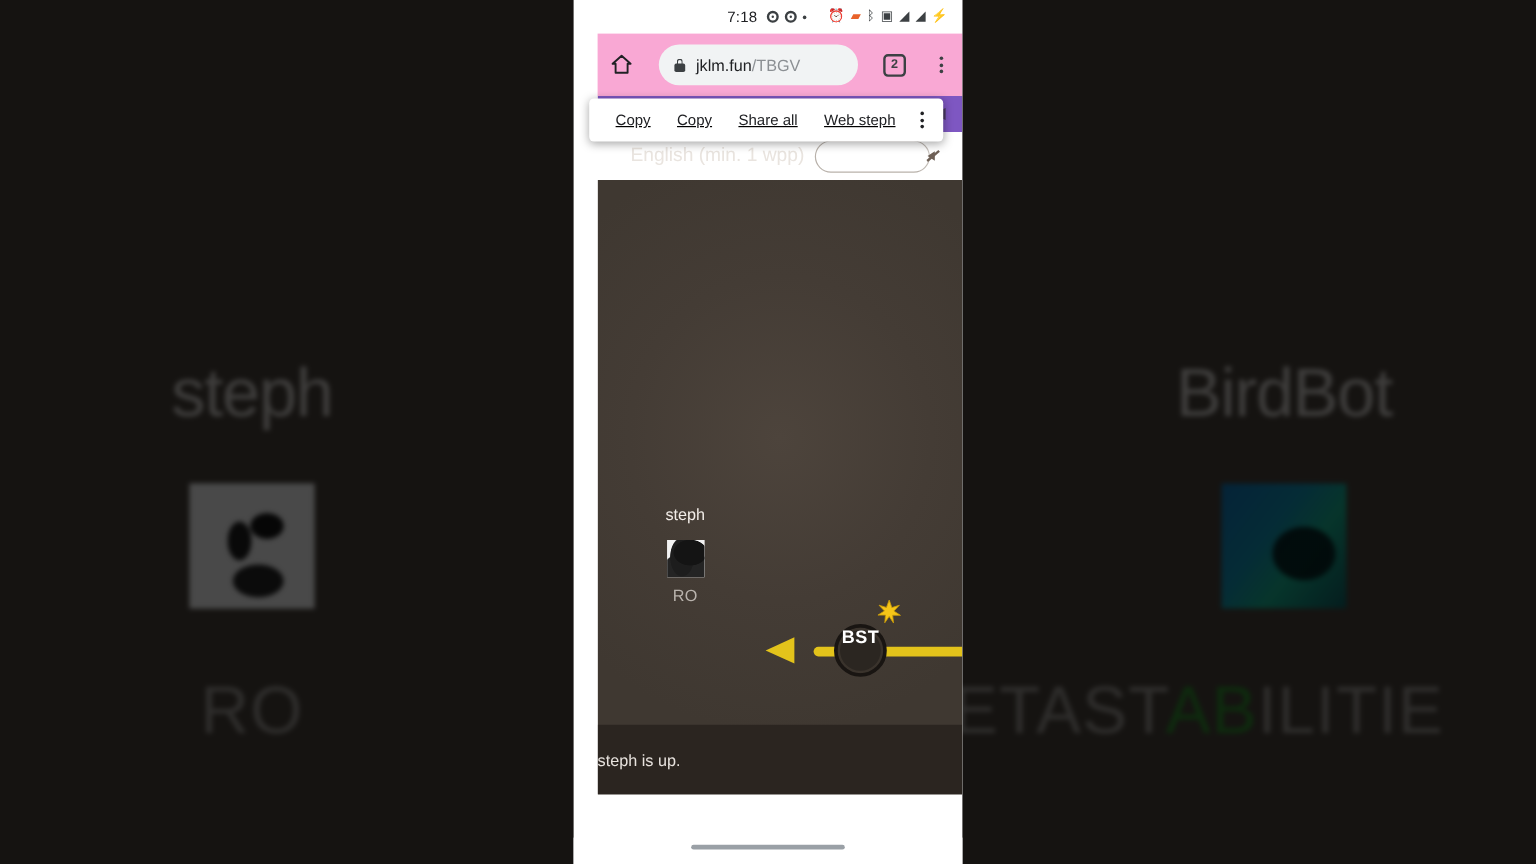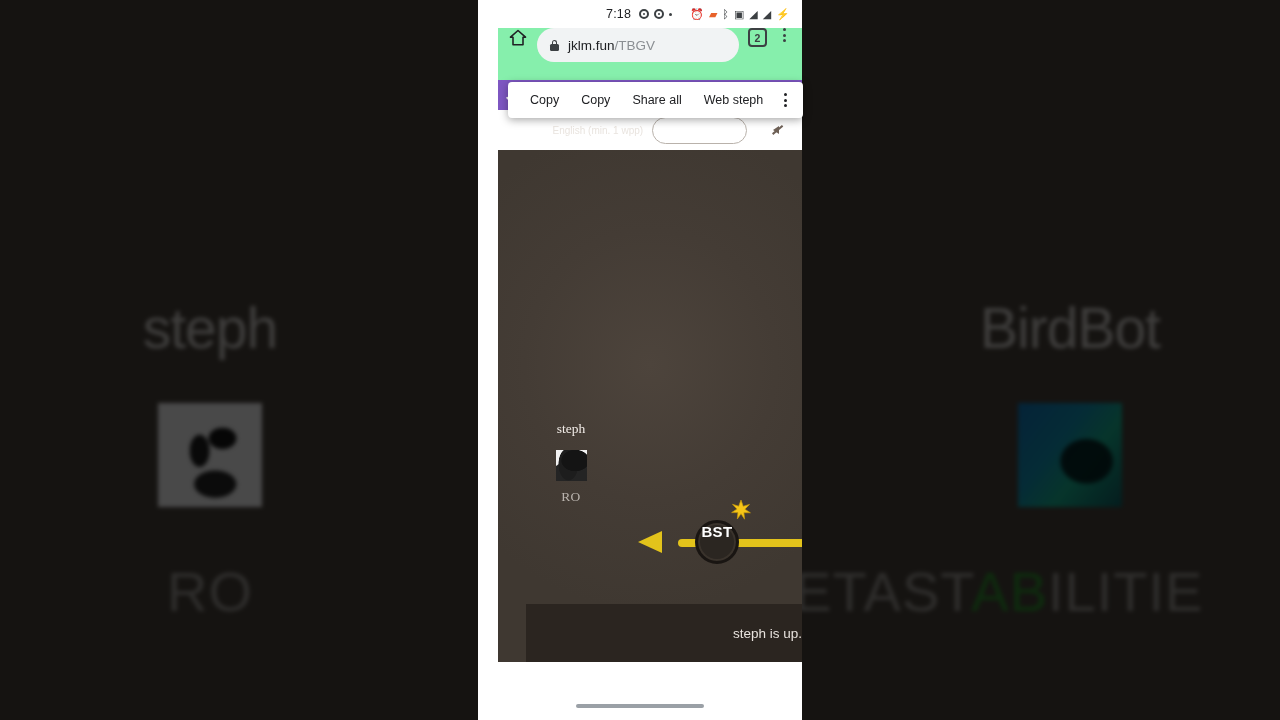--- a/index.html
+++ b/index.html
@@ -57,21 +57,21 @@
   .sb-time { font-size:12.5px; color:#202124; margin-right:3px; letter-spacing:.2px;}
   .sb-ico { font-size:11px; color:#3c4043; line-height:1; display:inline-block; }
   .sb-dot { width:3px;height:3px;border-radius:50%;background:#3c4043; display:inline-block;}
   .sb-circ { width:10px;height:10px;border-radius:50%;border:2px solid #3c4043;
      position:relative; display:inline-block;}
   .sb-circ::after{content:"";position:absolute;inset:2px;border-radius:50%;background:#3c4043;}
   .sb-cast { color:#e8622a; }
   .sb-gap { width:8px; display:inline-block;}
 
   
-  .omnibox { height:52px; background:#86efac; display:flex; align-items:flex-start; padding:0 10px; gap:9px;}
+  .omnibox { height:52px; background:#f9a8d4; display:flex; align-items:center; padding:0 10px; gap:21px;}
   .home-ico { width:20px;height:20px;flex:0 0 auto; }
   .urlpill { flex:1; height:34px; background:#f1f3f4; border-radius:17px;
      display:flex; align-items:center; padding:0 13px; gap:9px; overflow:hidden;}
   .lock { width:9px;height:11px;position:relative;flex:0 0 auto;}
   .lock .body{position:absolute;bottom:0;left:0;width:9px;height:7px;background:#3c4043;border-radius:1.5px;}
   .lock .shack{position:absolute;top:0;left:2px;width:5px;height:6px;
      border:1.5px solid #3c4043;border-bottom:none;border-radius:3px 3px 0 0;}
   .urltext { font-size:13.5px; color:#202124; white-space:nowrap; }
   .urltext .path { color:#8b8f93; }
   .tabcount { width:19px;height:19px;border:2px solid #3c4043;border-radius:4px;
@@ -87,41 +87,41 @@
      justify-content:space-between; padding:0 8px; }
   .jklm-logo { font-size:14px; color:#fff; font-weight:700; letter-spacing:.5px;}
   .megaphone { width:20px;height:14px; position:relative;}
   .megaphone .horn{position:absolute;left:2px;top:2px;width:0;height:0;
      border-top:5px solid transparent;border-bottom:5px solid transparent;
      border-right:12px solid #4a3a63;}
   .megaphone .bulb{position:absolute;left:0;top:3px;width:8px;height:8px;border-radius:50%;background:#ef5a6b;}
 
   .subbar { height:40px; display:flex; align-items:center; justify-content:center;
      gap:9px; position:relative; }
-  .sub-lang { font-size:10px; color:#e9e4df; }
+  .sub-lang { font-size:16px; color:#e9e4df; }
   .showrules { border:1.3px solid #b9b2ab; border-radius:14px; padding:5px 12px;
      font-size:13px; font-weight:700; color:#fff; background:transparent; }
   .mutebtn { position:absolute; right:8px; top:3px; width:34px;height:34px;border-radius:50%;
      background:rgba(255,255,255,.10); display:flex;align-items:center;justify-content:center;}
   .mute-ico{ width:17px;height:17px;border-radius:50%;background:rgba(255,255,255,.13);
      position:relative;}
   .mute-ico::before{content:"";position:absolute;left:4px;top:4.5px;width:0;height:0;
      border-top:4px solid transparent;border-bottom:4px solid transparent;border-right:6px solid #6e6056;}
   .mute-ico::after{content:"";position:absolute;left:2px;top:7.5px;width:13px;height:1.6px;
      background:#6e6056;transform:rotate(-40deg);}
 
   .board {
     position:absolute; left:0; right:0; top:70px; bottom:58px;
     background:radial-gradient(ellipse 75% 48% at 50% 42%, #4d443c 0%, #443c35 55%, #3f3831 100%);
     overflow:hidden;
   }
 
   .arena { position:absolute; left:0; right:0; top:272px; height:110px; }
 
-  .player { position:absolute; width:110px; text-align:center;font-family:Liberation Serif, serif; }
+  .player { position:absolute; width:110px; text-align:center; }
   .p-left { left:18px; }
   .p-right { left:196px; }
   .p-name { font-size:13.5px; color:#f1ece7; line-height:1; }
   .p-hearts { margin-top:5px; height:17px; position:relative; z-index:3; font-size:0;}
   .p-avatar { width:31px;height:31px;margin:-8px auto 0; position:relative; z-index:2;}
   .p-word { margin-top:8px; font-size:13.5px; color:#b9b3ad; letter-spacing:.3px;
      white-space:nowrap; }
   .p-word .hit { color:#3fbf3f; }
   .p-word.clip { position:absolute; left:2px; top:58px; width:136px; text-align:left; overflow:hidden;}
 
@@ -133,21 +133,21 @@
      border-top:11px solid transparent; border-bottom:11px solid transparent;
      border-right:24px solid #e3c31b; }
   .bomb { position:absolute; left:197px; top:370px; width:44px;height:44px;
      border-radius:50%; background:#2b2621; border:3px solid #191512;
      display:flex; align-items:flex-start; justify-content:center;
      box-shadow:inset 0 0 0 2px #3a332c; }
   .bomb span { font-size:15px; font-weight:700; color:#fff; letter-spacing:.4px;}
   .spark { position:absolute; left:233px; top:350px; width:20px;height:20px; }
 
   .statusline { position:absolute; left:0; right:0; bottom:0; height:58px;
-     background:#2b2520; display:flex; align-items:center; justify-content:flex-end;margin-left:28px;}
+     background:#2b2520; display:flex; align-items:center; justify-content:flex-start;}
   .statusline span { font-size:13.5px; color:#e7e2dd; }
   #gesturebar { position:absolute; left:478px; bottom:8px; width:324px; height:12px;
      display:flex; align-items:center; justify-content:center; background:transparent;}
   #gesturebar .pill { width:128px;height:4px;border-radius:2px;background:#9aa0a6;}
   #navwhite { position:absolute; left:478px; bottom:0; width:324px; height:22px; background:#fff;}
 
   
   .ctxmenu {
     position:absolute; left:13px; top:82px; width:295px; height:36px;
     background:#fff; border-radius:4px; box-shadow:0 2px 8px rgba(0,0,0,.35);
@@ -272,21 +272,21 @@
 
       </div>
     </div>
   </div>
 
   <div id="navwhite"></div>
   <div id="gesturebar">
       <div class="pill"></div>
     </div>
 
-  <div class="ctxmenu" style="left:508px; top:82px;">
+  <div class="ctxmenu" style="left:491px; top:82px;text-decoration:underline;">
     <span class="ctx-item">Copy</span>
     <span class="ctx-item">Copy</span>
     <span class="ctx-item">Share all</span>
     <span class="ctx-item">Web steph</span>
     <span class="ctx-kebab">
         <i></i>
         <i></i>
         <i></i>
       </span>
   </div>

